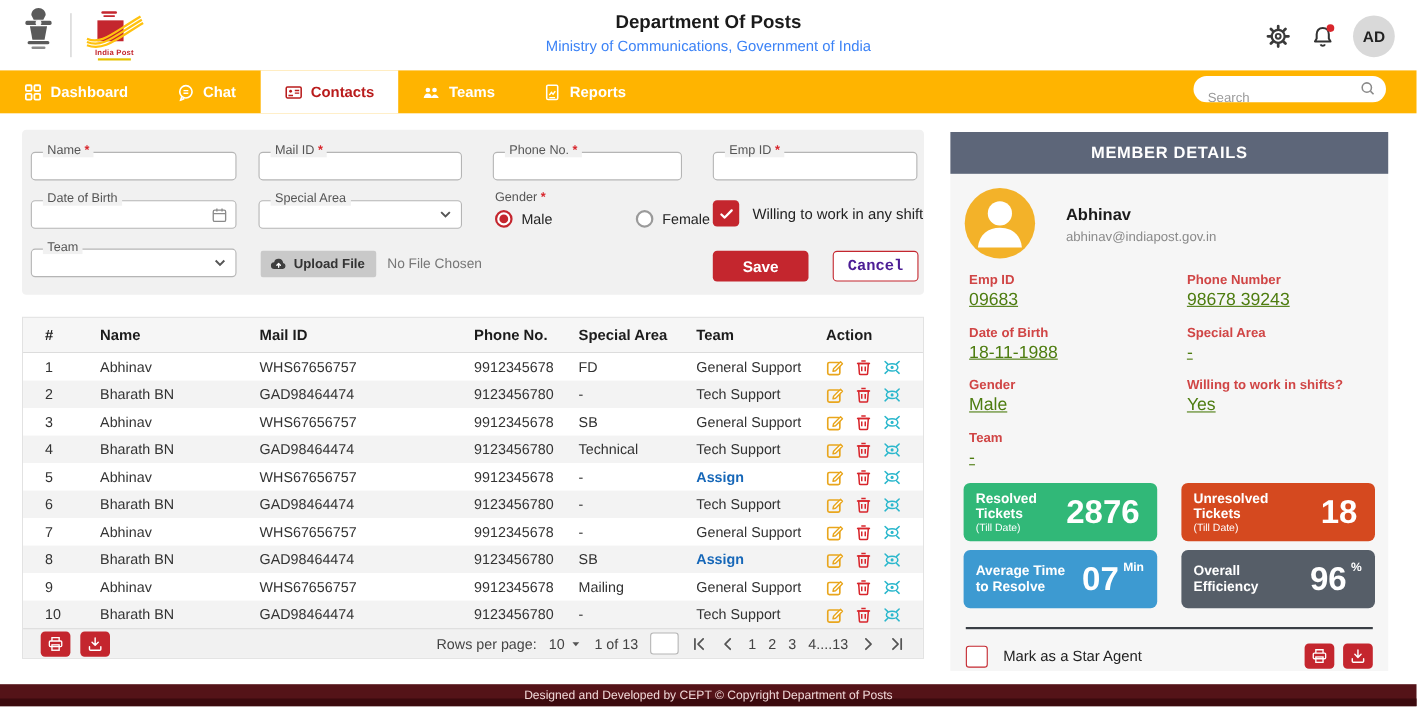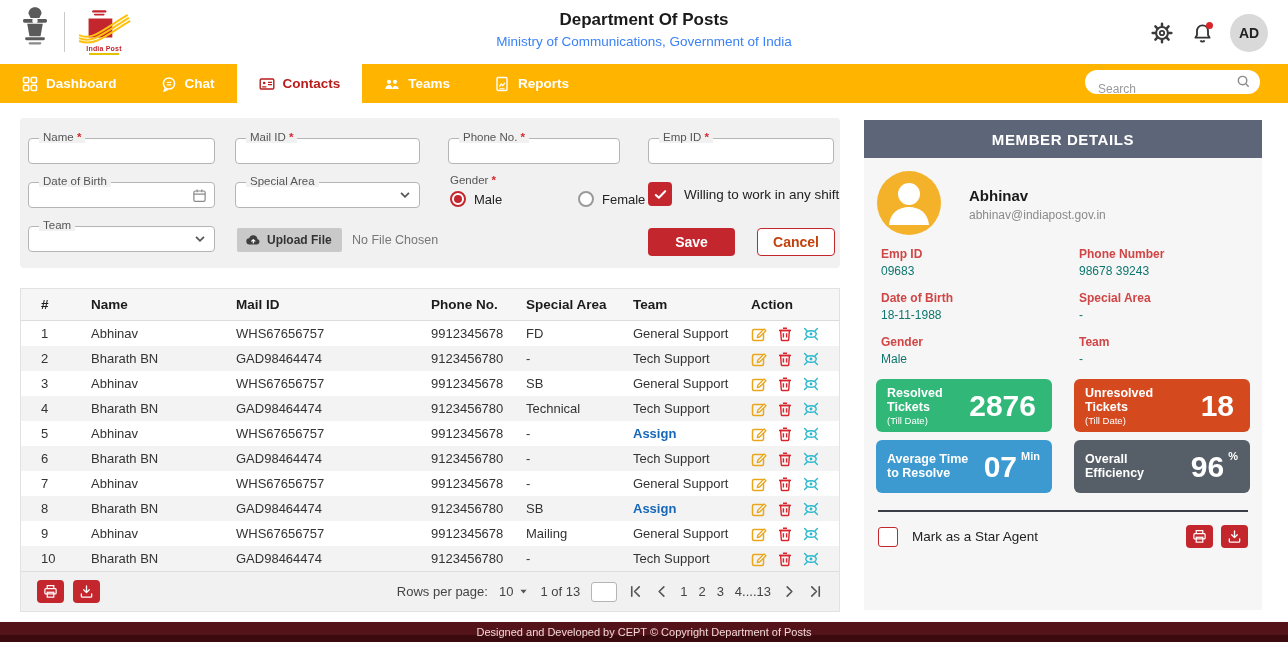--- a/index.html
+++ b/index.html
@@ -49,53 +49,53 @@
   .radio-row .f2 { position:absolute; left:128px; display:flex; align-items:center; gap:8px; }
   .radio { width:16px; height:16px; border-radius:50%; background:#fff; border:2px solid #c4262e; display:inline-flex; align-items:center; justify-content:center; cursor:pointer; }
   .radio .rdot { width:8px; height:8px; border-radius:50%; background:#c4262e; }
   .radio.off { border-color:#9a9a9a; }
   .shift-box { position:absolute; left:628px; top:64px; display:flex; align-items:center; gap:12px; }
   .chk { width:24px; height:24px; border-radius:4px; background:#c4262e; display:inline-flex; align-items:center; justify-content:center; cursor:pointer; }
   .shift-box span.lbl { font-size:13.5px; color:#222; }
   .upload-btn { position:absolute; left:217px; top:110px; height:24px; padding:0 10px 0 8px; background:#c9c9c9; border:none; border-radius:2px; display:inline-flex; align-items:center; gap:6px; font-size:12px; font-weight:700; color:#333; font-family:"Liberation Sans",sans-serif; cursor:pointer; }
   .no-file { position:absolute; left:332px; top:115px; font-size:12.5px; color:#777; }
   .save-btn { position:absolute; left:628px; top:110px; width:87px; height:28px; background:#c4262e; color:#fff; border:none; border-radius:4px; font-size:14px; font-weight:700; font-family:"Liberation Sans",sans-serif; cursor:pointer; }
-  .cancel-btn { position:absolute; left:737px; top:110px; width:78px; height:28px; background:#fff; color:#c2410c; border:1px solid #c4262e; border-radius:4px; font-size:14px; font-weight:700; font-family:Liberation Sans, sans-serif; cursor:pointer; }
+  .cancel-btn { position:absolute; left:737px; top:110px; width:78px; height:28px; background:#fff; color:#4c1d95; border:1px solid #c4262e; border-radius:4px; font-size:14px; font-weight:700; font-family:Liberation Mono, monospace; cursor:pointer; }
 
   
   .table-card { position:absolute; left:20px; top:288px; width:820px; border:1px solid #e2e2e2; background:#fff; }
   .thead, .trow { display:grid; grid-template-columns:50px 145px 195px 95px 107px 118px 1fr; align-items:center; padding-left:20px; }
   .thead { height:32px; background:#f6f6f6; border-bottom:1px solid #dcdcdc; font-size:13.5px; font-weight:700; color:#1c1c1c; }
   .trow { height:25px; font-size:13px; color:#333; background:#fff; }
   .trow.alt { background:#f3f3f3; }
   .c-team.assign { color:#1667b8; font-weight:700; cursor:pointer; }
   .c-action { display:flex; gap:10px; align-items:center; }
   .act { width:16px; height:16px; display:inline-flex; cursor:pointer; }
   .act.edit { color:#e9a61d; }
   .act.del { color:#d8262c; }
   .act.eye { color:#2ab7cc; }
-  .tfoot { height:40px; background:#f1f1f1; border-top:1px solid #ddd; display:flex; align-items:center; padding:0 16px 0 16px; gap:9px; }
+  .tfoot { height:27px; background:#f1f1f1; border-top:1px solid #ddd; display:flex; align-items:center; padding:0 16px 0 16px; gap:9px; }
   .sq-btn { width:27px; height:23px; background:#c4262e; border:none; border-radius:4px; display:inline-flex; align-items:center; justify-content:center; cursor:pointer; }
   .pager { margin-left:auto; display:flex; align-items:center; gap:11px; font-size:13px; color:#444; }
   .pg-ico { width:15px; height:15px; display:inline-flex; color:#555; cursor:pointer; }
   .pg-num { cursor:pointer; color:#444; }
   .pg-input { width:26px; height:20px; border:1px solid #b5b5b5; border-radius:3px; background:#fff; }
   .rpp-val { display:flex; align-items:center; gap:5px; cursor:pointer; font-weight:400; }
 
   
   .member-card { position:absolute; left:864px; top:120px; width:398px; height:490px; background:#f6f6f6; }
   .member-head { height:38px; background:#5d6679; color:#fff; display:flex; align-items:center; justify-content:center; font-weight:700; font-size:15px; letter-spacing:.6px; }
   .member-top { display:flex; padding:13px 16px 4px 13px; gap:28px; }
   .m-avatar { width:64px; height:64px; border-radius:50%; background:#f3b229; overflow:hidden; flex:none; }
   .m-id { margin-top:16px; }
   .m-name { font-size:15px; font-weight:700; color:#1a1a1a; }
   .m-email { font-size:12px; color:#8a8a8a; margin-top:4px; }
   .detail-grid { display:grid; grid-template-columns:198px 1fr; row-gap:13px; padding:8px 0 0 17px; }
   .d-label { font-size:12px; font-weight:700; color:#d04545; }
-  .d-value { font-size:12px; color:#0f766e; margin-top:3px; }
+  .d-value { font-size:16px; color:#4d7c0f; margin-top:3px;text-decoration:underline; }
   .stats-grid { display:grid; grid-template-columns:1fr 1fr; gap:8px 22px; margin:13px 12px 0; }
   .stat { border-radius:6px; height:53px; display:flex; align-items:center; justify-content:space-between; padding:0 12px 0 11px; color:#fff; }
   .stat .sl { font-size:12.5px; font-weight:700; line-height:1.12; max-width:95px; }
   .stat .sub { font-size:9.5px; font-weight:400; margin-top:1px; }
   .stat .num { display:flex; align-items:flex-start; }
   .stat .sv { font-size:30px; font-weight:700; }
   .stat .su { font-size:11px; font-weight:700; margin-left:4px; }
   .stat.green { background:#31b878; }
   .stat.redorange { background:#d5491f; }
   .stat.blue { background:#3d9ad1; }
@@ -685,20 +685,24 @@
       </div>
       <div>
         <div class="d-label">Special Area</div>
           <div class="d-value">-</div>
       </div>
       <div>
         <div class="d-label">Gender</div>
           <div class="d-value">Male</div>
       </div>
       <div>
+        <div class="d-label">Willing to work in shifts?</div>
+          <div class="d-value">Yes</div>
+      </div>
+      <div>
         <div class="d-label">Team</div>
           <div class="d-value">-</div>
       </div>
     </div>
     <div class="stats-grid">
       <div class="stat green">
         <div>
             <div class="sl">Resolved Tickets</div>
             <div class="sub">(Till Date)</div>
           </div>

